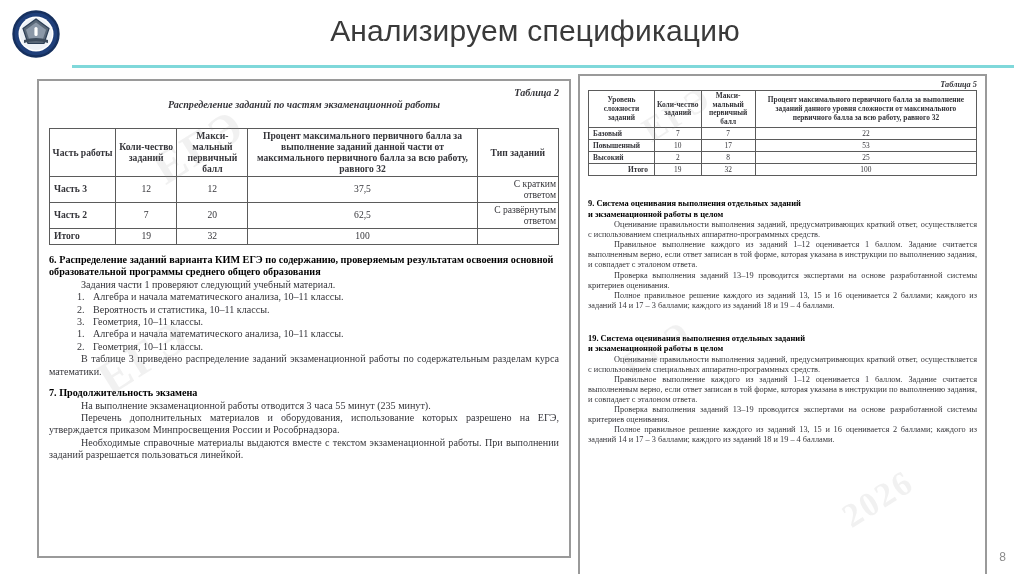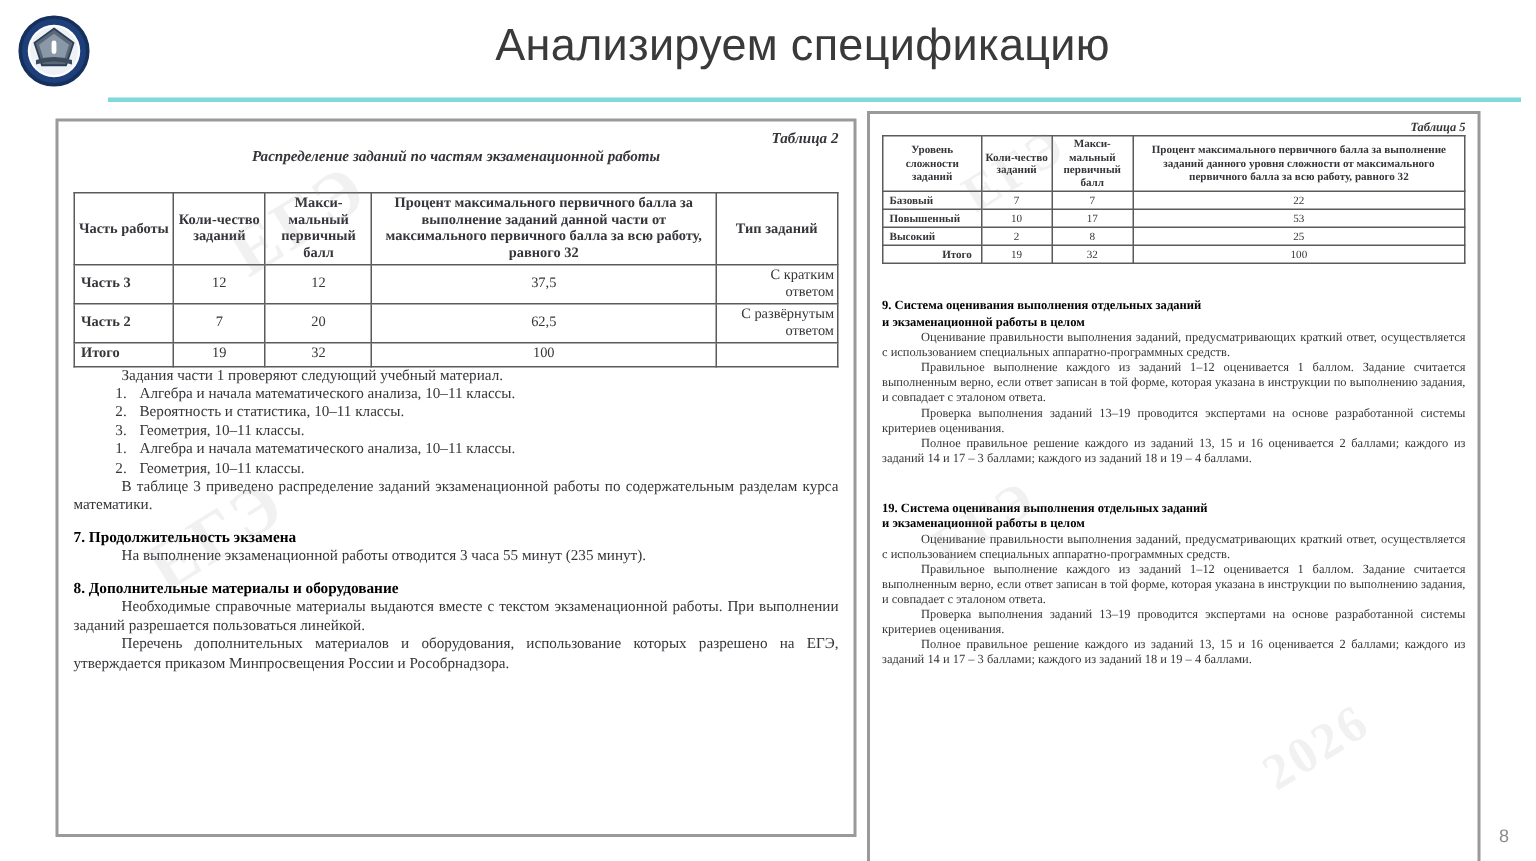--- a/index.html
+++ b/index.html
@@ -234,44 +234,44 @@
       <tr>
         <td class="l">Итого</td>
         <td class="c">19</td>
         <td class="c">32</td>
         <td class="c">100</td>
         <td class="lb"></td>
       </tr>
     </tbody>
   </table>
 
+  <h3 class="sec">6. Распределение заданий варианта КИМ ЕГЭ по содержанию, проверяемым результатам освоения основной образовательной программы среднего общего образования</h3>
 
   <div class="doc">
     <p class="para">Задания части 1 проверяют следующий учебный материал.</p>
     <ol class="items">
       <li>Алгебра и начала математического анализа, 10–11 классы.</li>
       <li>Вероятность и статистика, 10–11 классы.</li>
       <li>Геометрия, 10–11 классы.</li>
     </ol>
     <ol class="items">
       <li>Алгебра и начала математического анализа, 10–11 классы.</li>
       <li>Геометрия, 10–11 классы.</li>
     </ol>
     <p class="para">В таблице 3 приведено распределение заданий экзаменационной работы по содержательным разделам курса математики.</p>
   </div>
 
   <h3 class="sec">7. Продолжительность экзамена</h3>
   <div class="doc">
     <p class="para">На выполнение экзаменационной работы отводится 3 часа 55 минут (235 минут).</p>
   </div>
 
-  <h3 class="sec">8. Дополнительные материалы и оборудование</h3>
-  <div class="doc">
+  <div class="doc">
+    <p class="para">Перечень дополнительных материалов и оборудования, использование которых разрешено на ЕГЭ, утверждается приказом Минпросвещения России и Рособрнадзора.</p>
     <p class="para">Необходимые справочные материалы выдаются вместе с текстом экзаменационной работы. При выполнении заданий разрешается пользоваться линейкой.</p>
-    <p class="para">Перечень дополнительных материалов и оборудования, использование которых разрешено на ЕГЭ, утверждается приказом Минпросвещения России и Рособрнадзора.</p>
   </div>
 </div>
 
 <div class="page page-right">
 
   <div class="doc">
     <div class="tbl-caption-no">Таблица 5</div>
   </div>
 
   <table class="spec">

